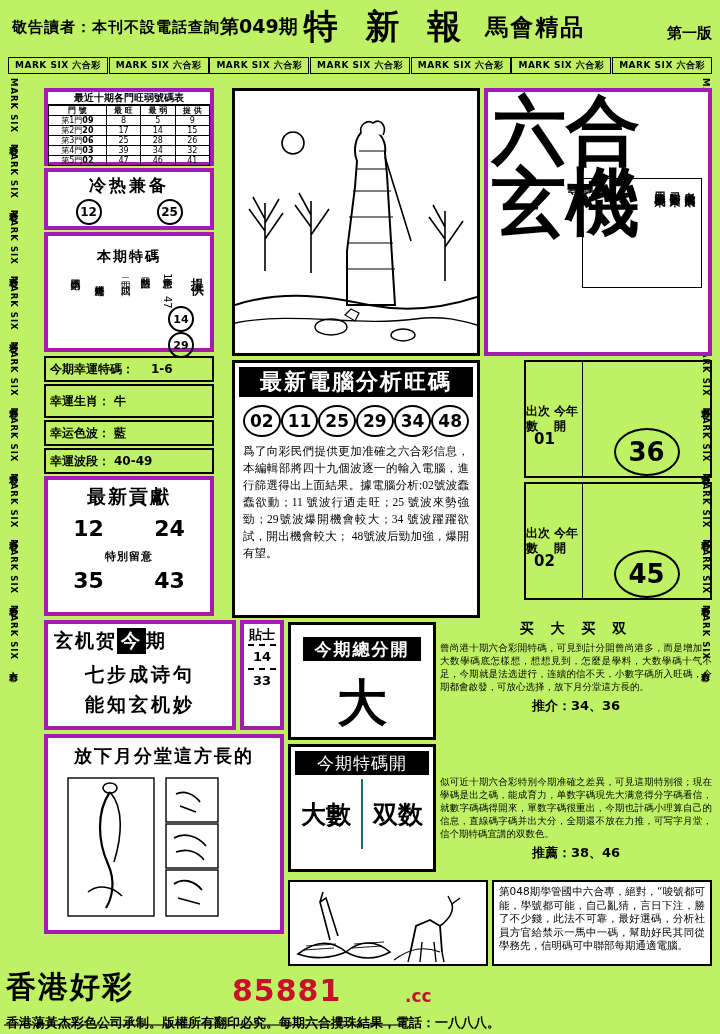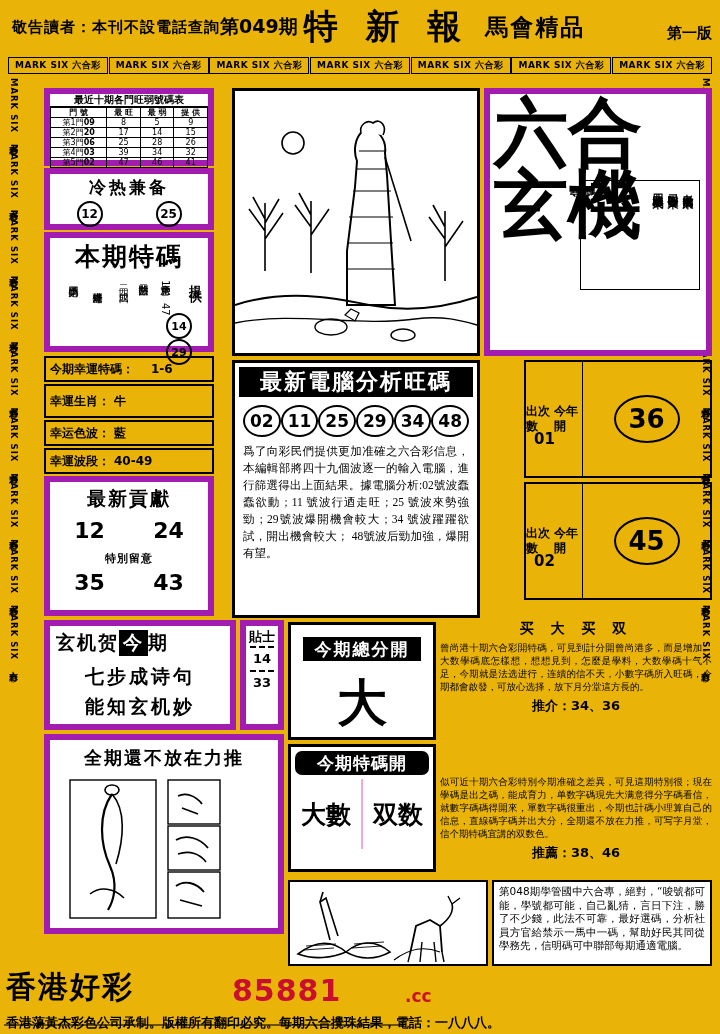--- a/index.html
+++ b/index.html
@@ -1,56 +1,56 @@
 <!DOCTYPE html>
 <html><head>
 <meta charset="utf-8">
 <style>
   html,body{margin:0;padding:0;background:#fff;}
   body{width:720px;height:1034px;position:relative;font-family:"DejaVu Sans","Liberation Sans",sans-serif;color:#000;overflow:hidden;}
-  .page{position:absolute;left:0;top:0;width:720px;height:1034px;background:#eab308;}
+  .page{position:absolute;left:0;top:0;width:720px;height:1034px;background:#bef264;}
 
   
   .masthead{position:absolute;left:0;top:2px;width:720px;height:50px;display:flex;align-items:center;}
   .mh-left{font-size:15px;font-weight:bold;letter-spacing:1px;margin-left:12px;white-space:nowrap;}
   .mh-issue{font-size:19px;font-weight:bold;}
   .mh-title{font-size:34px;font-weight:bold;letter-spacing:8px;margin:0 6px;font-family:"DejaVu Serif","Liberation Serif",serif;}
   .mh-sub{font-size:23px;font-weight:bold;letter-spacing:2px;margin-left:10px;font-family:"DejaVu Serif","Liberation Serif",serif;}
   .mh-edition{position:absolute;right:8px;top:24px;font-size:15px;font-weight:bold;}
 
   
   .strip{position:absolute;left:8px;top:54px;width:704px;height:22px;display:flex;justify-content:space-between;align-items:center;}
   .strip .cell{border:1px solid #000;font-size:9px;font-weight:bold;padding:1px 6px;white-space:nowrap;letter-spacing:0.5px;}
 
   
   .rail{position:absolute;top:78px;width:24px;height:880px;overflow:hidden;}
   .rail.left{left:2px;}
   .rail.right{right:2px;}
   .rail .v{writing-mode:vertical-rl;font-size:8.5px;font-weight:bold;letter-spacing:1px;line-height:24px;height:880px;}
 
   
-  .box{position:absolute;border:6px solid #a21caf;background:#fff;box-sizing:border-box;}
+  .box{position:absolute;border:4px solid #a21caf;background:#fff;box-sizing:border-box;}
 
   
   #tbl10{left:44px;top:88px;width:170px;height:78px;}
   #tbl10 .t-title{font-size:10px;font-weight:bold;text-align:center;border-bottom:1px solid #000;line-height:12px;}
   #tbl10 table{width:100%;border-collapse:collapse;font-size:8px;}
   #tbl10 th,#tbl10 td{border:1px solid #000;text-align:center;line-height:9px;padding:0;}
   #tbl10 th{font-weight:bold;}
   .rednum{color:#000;font-weight:bold;}
 
   
   #coldhot{left:44px;top:168px;width:170px;height:62px;}
   #coldhot .ch-title{font-size:17px;font-weight:bold;text-align:center;margin-top:2px;letter-spacing:3px;}
   #coldhot .circs{display:flex;justify-content:space-around;align-items:center;margin-top:2px;}
   .circ{width:22px;height:22px;border:2px solid #000;border-radius:50%;display:flex;align-items:center;justify-content:center;font-size:12px;font-weight:bold;}
 
   
   #tema{left:44px;top:232px;width:170px;height:120px;}
-  #tema .tm-title{font-size:25px;font-weight:bold;text-align:center;letter-spacing:2px;margin-top:2px;}
+  #tema .tm-title{font-size:14px;font-weight:bold;text-align:center;letter-spacing:2px;margin-top:12px;}
   #tema .tm-body{position:relative;height:90px;font-size:10px;}
   .tm-v{position:absolute;writing-mode:vertical-rl;line-height:13px;}
   .tm-c{position:absolute;width:22px;height:22px;border:2px solid #000;border-radius:50%;display:flex;align-items:center;justify-content:center;font-size:11px;font-weight:bold;}
 
   
   .lrow{position:absolute;left:44px;width:170px;height:26px;border:2px solid #000;box-sizing:border-box;font-size:12px;font-weight:bold;display:flex;align-items:center;padding-left:4px;}
   #lucky1{top:356px;gap:13px;}
   #lucky2{top:384px;height:34px;}
   #lucky3{top:420px;}
   #lucky4{top:448px;}
@@ -98,34 +98,34 @@
   #analysis .an-balls{display:flex;justify-content:space-between;padding:4px 8px;}
   .ball{width:36px;height:28px;border:2px solid #000;border-radius:50%;display:flex;align-items:center;justify-content:center;font-size:17px;font-weight:bold;}
   #analysis .an-text{font-size:11.5px;line-height:17px;padding:2px 8px;text-align:justify;font-family:Liberation Serif, serif;}
 
   
   .numbox{position:absolute;border:2px solid #000;box-sizing:border-box;display:flex;}
   #nb1{left:524px;top:360px;width:188px;height:118px;}
   #nb2{left:524px;top:482px;width:188px;height:118px;}
   .nb-left{width:56px;border-right:1px solid #000;display:flex;}
   .nb-col{flex:1;display:flex;flex-direction:column;align-items:center;justify-content:center;font-size:12px;font-weight:bold;line-height:15px;}
-  .nb-val{flex:1;display:flex;flex-direction:column;align-items:center;justify-content:center;}
+  .nb-val{flex:1;display:flex;flex-direction:column;align-items:center;justify-content:flex-end;}
   .nb-small{font-size:15px;font-weight:bold;}
   .nb-big{width:62px;height:44px;border:2px solid #000;border-radius:50%;display:flex;align-items:center;justify-content:center;font-size:26px;font-weight:bold;}
 
   
   #total{left:288px;top:622px;width:148px;height:118px;border:3px solid #000;}
   #total .tt{background:#000;color:#fff;font-size:17px;font-weight:bold;text-align:center;line-height:24px;margin:12px;letter-spacing:2px;}
   #total .bigc{font-size:50px;font-weight:bold;text-align:center;line-height:60px;font-family:"DejaVu Serif","Liberation Serif",serif;}
 
   #special{left:288px;top:744px;width:148px;height:128px;border:3px solid #000;}
-  #special .tt{background:#000;color:#fff;font-size:17px;font-weight:bold;text-align:center;line-height:24px;margin:4px;letter-spacing:1px;border-radius:7px;}
+  #special .tt{background:#000;color:#fff;font-size:17px;font-weight:normal;text-align:center;line-height:24px;margin:4px;letter-spacing:1px;}
   #special .two{display:flex;height:70px;margin-top:4px;}
   #special .two div{flex:1;display:flex;align-items:center;justify-content:center;font-size:25px;font-weight:bold;font-family:"DejaVu Serif","Liberation Serif",serif;}
-  #special .two div:first-child{border-right:2px solid #f9a8d4;}
+  #special .two div:first-child{border-right:2px solid #0f766e;}
 
   
   .essay{position:absolute;}
   #essay1{left:440px;top:620px;width:272px;height:150px;}
   #essay2{left:440px;top:772px;width:272px;height:150px;}
   .essay .e-hd{font-size:14px;font-weight:bold;letter-spacing:6px;text-align:center;}
   .essay .e-body{font-size:9.5px;line-height:13px;text-align:justify;margin-top:3px;}
   .essay .e-rec{font-size:13px;font-weight:bold;margin-top:4px;text-align:center;}
 
   
@@ -279,21 +279,21 @@
 
   <div class="box" id="tips">
     <div class="tp-t">貼士</div>
     <div class="dash"></div>
     <div class="tp-n">14</div>
     <div class="dash"></div>
     <div class="tp-n">33</div>
   </div>
 
   <div class="box" id="puzzle">
-    <div class="pz-title">全期還不放在力推</div>
+    <div class="pz-title">放下月分堂這方長的</div>
     <div class="pz-art">
       <svg width="236" height="148" viewBox="0 0 236 148">
         <rect x="20" y="6" width="86" height="138" fill="none" stroke="#000" stroke-width="1.4"></rect>
         <rect x="118" y="6" width="52" height="44" fill="none" stroke="#000" stroke-width="1.4"></rect>
         <rect x="118" y="52" width="52" height="44" fill="none" stroke="#000" stroke-width="1.4"></rect>
         <rect x="118" y="98" width="52" height="46" fill="none" stroke="#000" stroke-width="1.4"></rect>
         <path d="M62 20 C48 40 50 70 60 92 C68 110 64 126 58 136" fill="none" stroke="#000" stroke-width="2.2"></path>
         <path d="M62 20 C76 36 74 64 66 90" fill="none" stroke="#000" stroke-width="1.6"></path>
         <ellipse cx="62" cy="16" rx="7" ry="5" fill="none" stroke="#000" stroke-width="1.6"></ellipse>
         <path d="M40 120 C50 112 64 114 74 124" fill="none" stroke="#000" stroke-width="1.6"></path>

